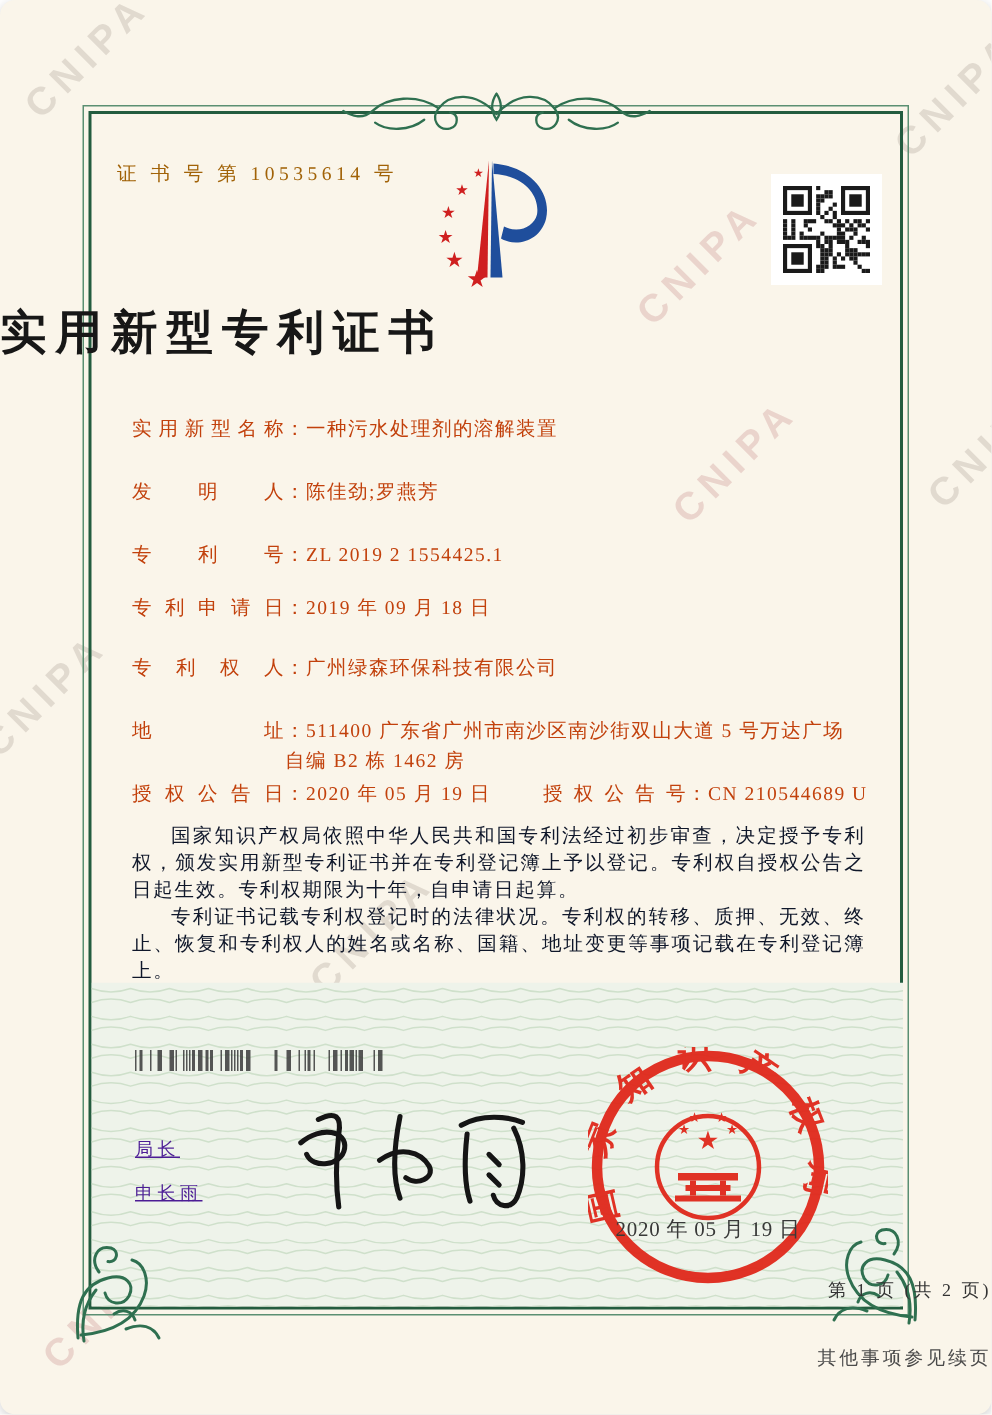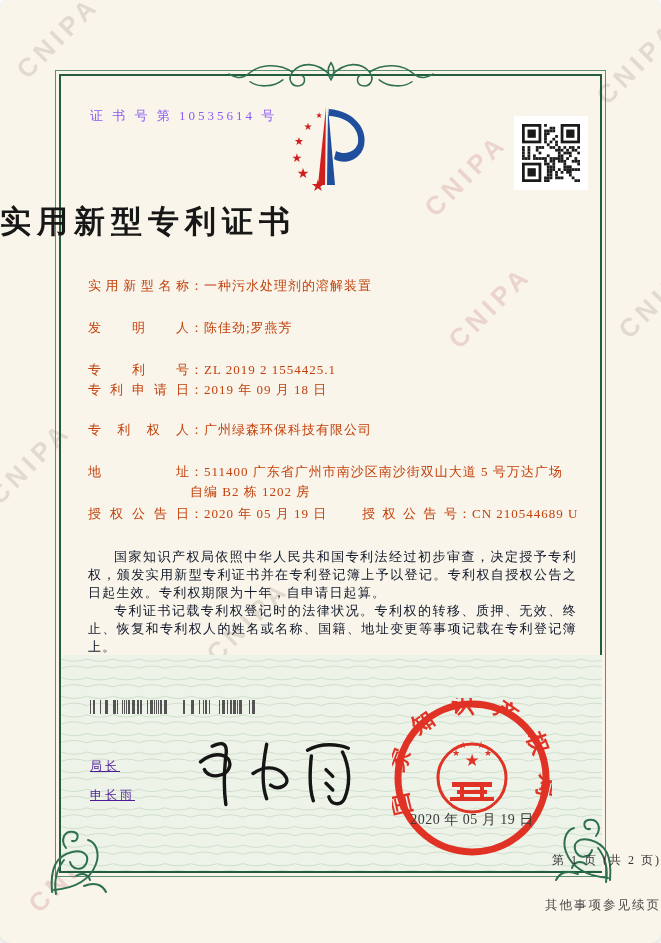--- a/index.html
+++ b/index.html
@@ -19,37 +19,37 @@
            border:1px solid #5a8f72; z-index:1; }
   .frame-inner { position:absolute; inset:3px; border:2px solid #235c3f; }
 
   .ornament-top { position:absolute; left:225px; top:54px; z-index:2; }
   .corner { position:absolute; z-index:2; }
   .corner.right { transform:scaleX(-1); }
 
   
   .waves { position:absolute; left:61px; top:655px; width:541px; height:216px; z-index:1; }
 
-  .cert-number { position:absolute; left:90px; top:107px; z-index:3;
-                 font-size:13px; letter-spacing:3px; color:#8b5cf6; }
+  .cert-number { position:absolute; left:78px; top:107px; z-index:3;
+                 font-size:13px; letter-spacing:3px; color:#a16207; }
 
   .logo { position:absolute; left:272px; top:101px; z-index:3; }
   .qr-wrap { position:absolute; left:514px; top:116px; width:74px; height:74px;
              background:#fff; z-index:3; display:flex; align-items:center; justify-content:center; }
 
   .title { position:absolute; left:0; top:201px; width:100%; text-align:left; z-index:3;
            font-size:31px; font-weight:700; letter-spacing:6px; color:#171717; }
 
   .fields { position:absolute; left:88px; top:276px; width:492px; z-index:3;
             font-size:13px; letter-spacing:1px; color:#c2410c; }
   .frow { display:flex; line-height:20px; }
   .lbl { display:inline-block; width:102px; flex:0 0 auto;
          text-align:justify; text-align-last:justify; }
   .val { flex:1; }
-  .mb-a { margin-bottom:22px; } .mb-b { margin-bottom:0; } .mb-c { margin-bottom:20px; }
+  .mb-a { margin-bottom:22px; } .mb-b { margin-bottom:15px; } .mb-c { margin-bottom:20px; }
   .mb-0 { margin-bottom:0; } .mb-d { margin-bottom:2px; }
   .grant .val1 { flex:0 0 auto; width:158px; }
   .grant .lbl2 { display:inline-block; width:96px; flex:0 0 auto;
                  text-align:justify; text-align-last:justify; }
 
   .paras { position:absolute; left:88px; top:548px; width:489px; z-index:3;
            font-size:13px; line-height:18px; letter-spacing:1.2px; color:#0f172a;
            text-align:justify; }
   .paras p { margin:0; text-indent:2em; }
 
@@ -330,21 +330,21 @@
       <span class="val">广州绿森环保科技有限公司</span>
     </div>
     <div class="frow mb-0">
       <span class="lbl">地址</span>
         <span>：</span>
       <span class="val">511400 广东省广州市南沙区南沙街双山大道 5 号万达广场</span>
     </div>
     <div class="frow mb-d">
       <span class="lbl" style="text-align-last:auto"></span>
         <span></span>
-      <span class="val">自编 B2 栋 1202 房</span>
+      <span class="val">自编 B2 栋 1462 房</span>
     </div>
     <div class="frow grant">
       <span class="lbl">授权公告日</span>
         <span>：</span>
       <span class="val val1">2020 年 05 月 19 日</span>
       <span class="lbl2">授权公告号</span>
         <span>：</span>
       <span class="val">CN 210544689 U</span>
     </div>
   </div>

